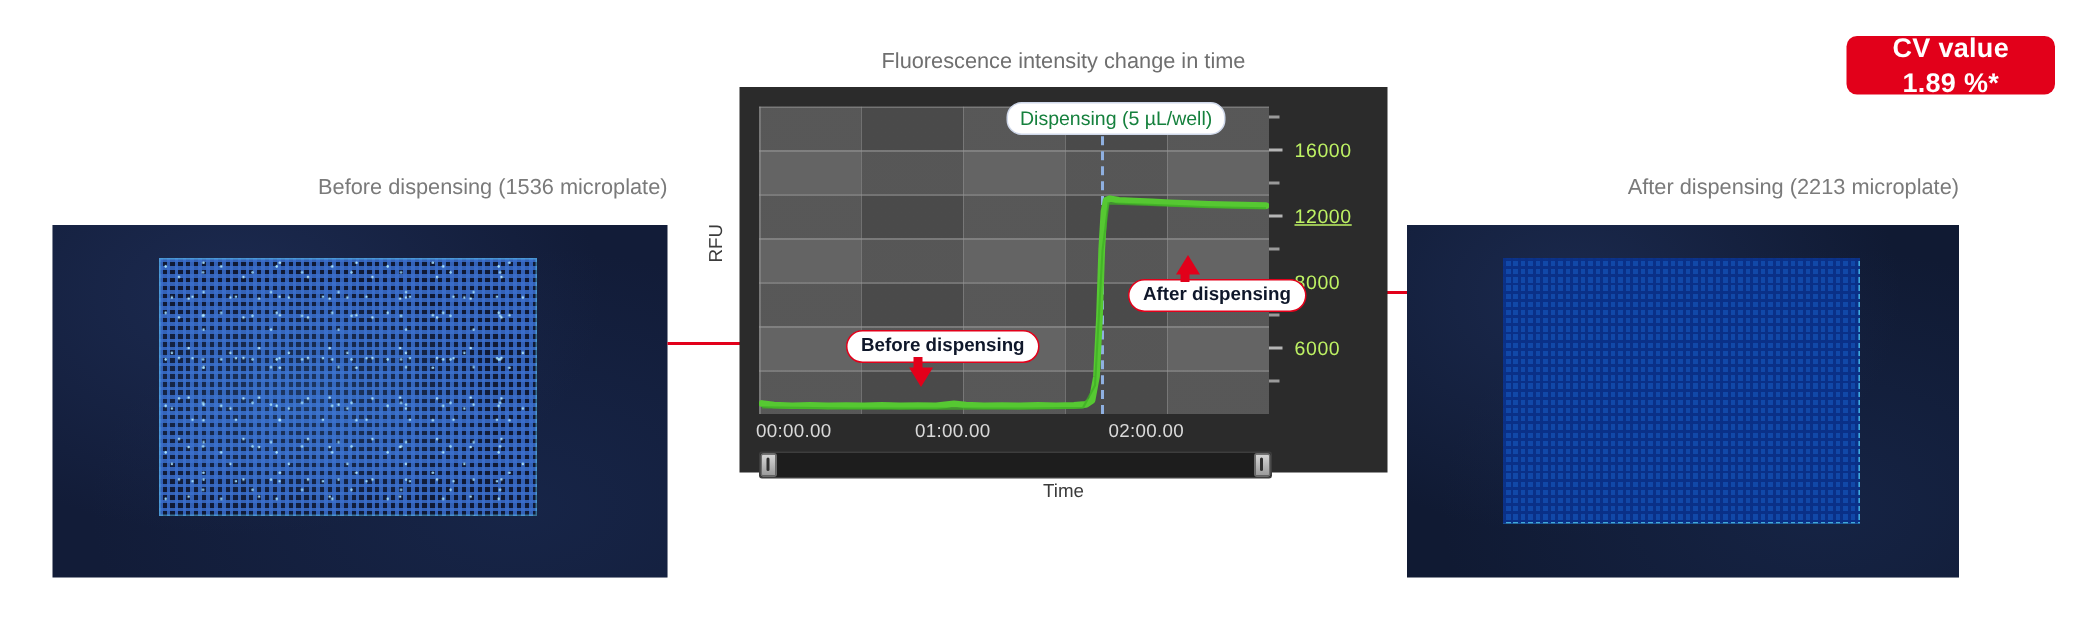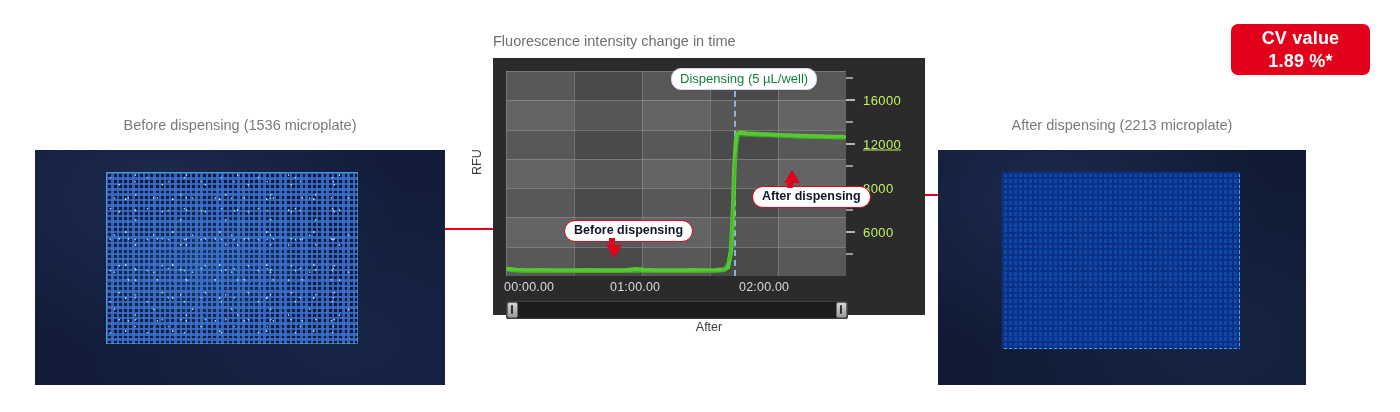--- a/index.html
+++ b/index.html
@@ -17,40 +17,40 @@
   }
 
   
   .abs { position: absolute; }
 
   
   #cv-badge {
     left: 1231px;
     top: 24px;
     width: 139px;
-    height: 51px;
+    height: 39px;
     background: #e2001a;
     border-radius: 7px;
     display: flex;
     flex-direction: column;
     align-items: center;
     justify-content: center;
     color: #ffffff;
     font-weight: bold;
     font-size: 18px;
     line-height: 23px;
     letter-spacing: .2px;
     text-align: center;
   }
 
   
   .plate-caption {
     font-size: 14.5px;
     color: #7a7a7a;
-    text-align: center;
+    text-align: right;
     white-space: nowrap;
   }
   #caption-before { left: 35px; top: 117px; width: 410px; }
   #caption-after  { left: 938px; top: 117px; width: 368px; }
 
   
   .plate {
     overflow: hidden;
   }
   #plate-before {
@@ -133,20 +133,21 @@
         rgba(10,48,135,.97) 0px, rgba(10,48,135,.97) 1.9px,
         rgba(0,0,0,0) 1.9px, rgba(0,0,0,0) 5.0px),
       repeating-linear-gradient(to bottom,
         rgba(10,48,135,.97) 0px, rgba(10,48,135,.97) 1.9px,
         rgba(0,0,0,0) 1.9px, rgba(0,0,0,0) 5.45px);
   }
 
   
   #chart-title {
     left: 493px; top: 33px; width: 432px;
+    text-align: center;
     font-size: 14.5px;
     color: #6f6f6f;
     white-space: nowrap;
   }
   #chart-box {
     left: 493px; top: 58px; width: 432px; height: 257px;
     background: #2b2b2b;
   }
   #plot-area {
     position: absolute;
@@ -331,21 +332,21 @@
     <div class="wellfill"></div>
     <div class="gridlines"></div>
   </div>
 </div>
 
 <div class="connector" style="left:852px; top:194px; width:86px;"></div>
 
 <div class="abs" id="chart-title">Fluorescence intensity change in time</div>
 
 <div class="abs" id="axis-title-y">RFU</div>
-<div class="abs" id="axis-title-x">After</div>
+<div class="abs" id="axis-title-x">Time</div>
 
 <div class="abs" id="chart-box">
 
   <div id="plot-area">
     <div class="bands"></div>
     <div class="vbands"></div>
     <div class="hgrid"></div>
     <div class="vgrid"></div>
 
     <div id="dispense-marker"></div>

